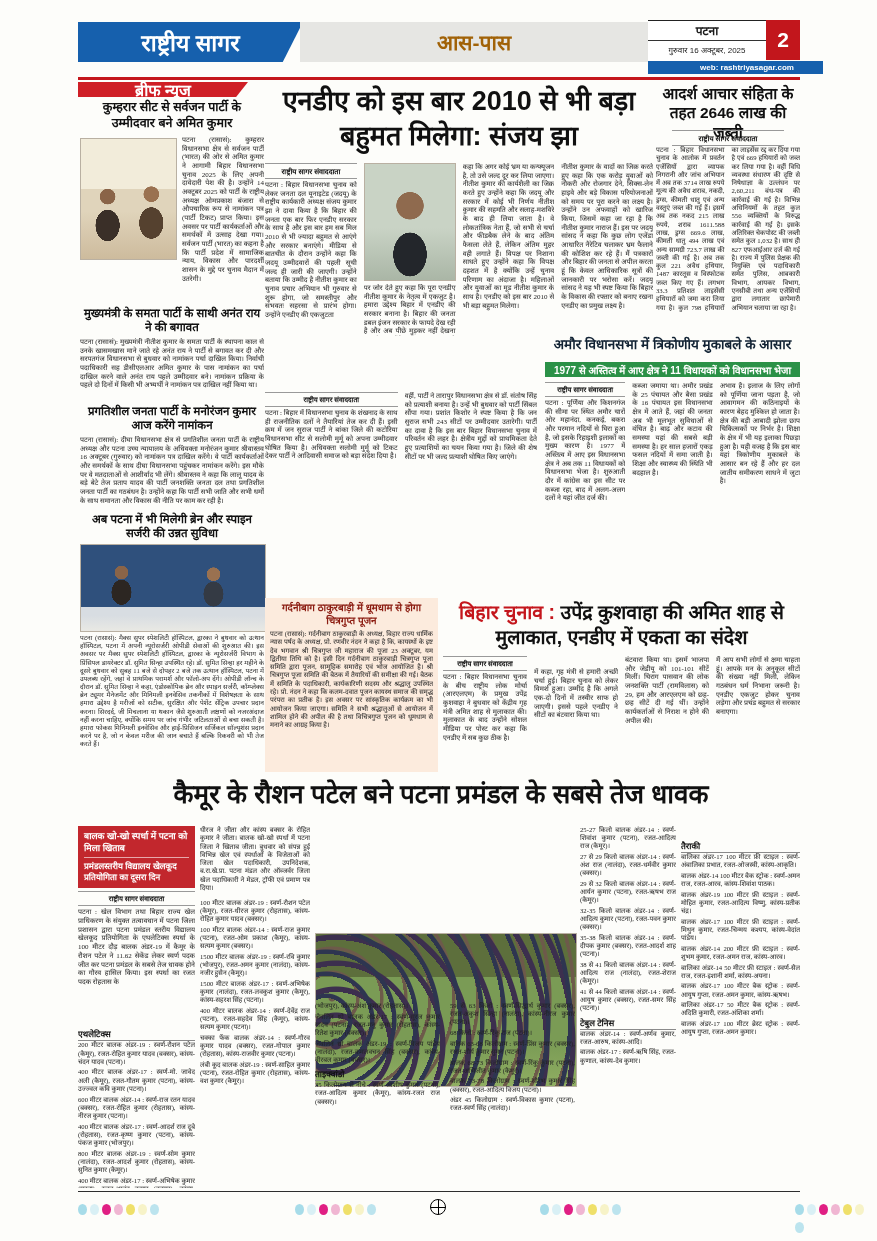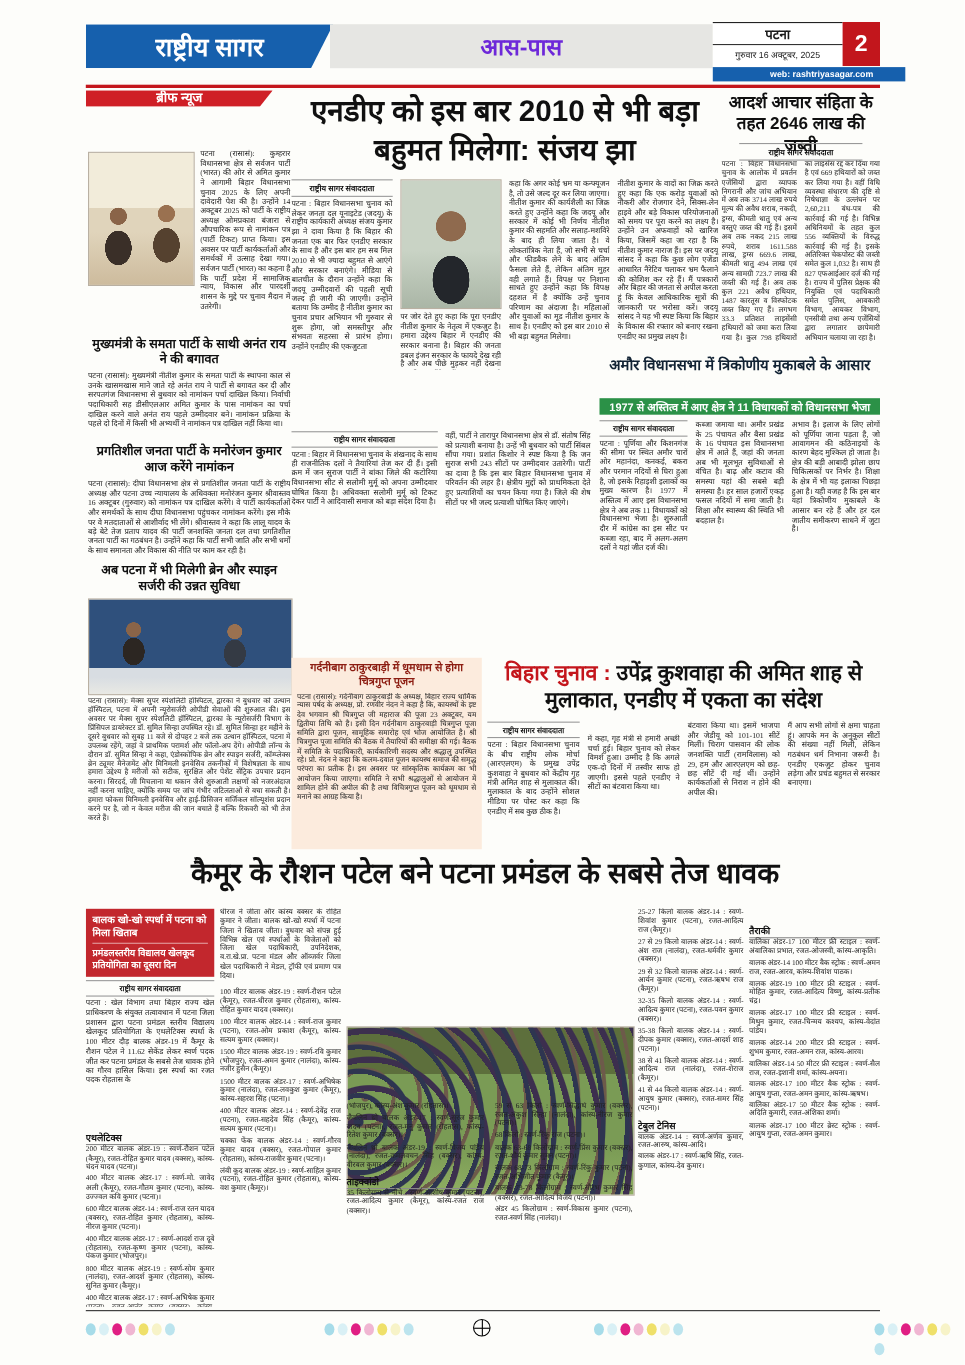--- a/index.html
+++ b/index.html
@@ -8,22 +8,22 @@
   .abs{position:absolute;}
   .hl{font-weight:bold;color:#101010;line-height:1.25;}
   .center{text-align:center;}
   .body-text{font-family:"Liberation Serif",serif;font-size:7px;line-height:1.24;
              text-align:justify;color:#222;overflow:hidden;}
   .byline{font-size:7.2px;font-weight:bold;text-align:center;padding:2px 0;margin-bottom:2px;
           border-top:0.5px solid #999;border-bottom:0.5px solid #999;color:#111;}
   .cols{display:flex;gap:7px;}
   .col{flex:1;min-width:0;}
   .photo{position:relative;overflow:hidden;border:0.5px solid #b9b0a2;}
-  .ribbon{background:#cf1f26;color:#fff;font-weight:bold;font-size:12px;
-          display:flex;align-items:flex-end;justify-content:center;
+  .ribbon{background:#cf1f26;color:#fff;font-weight:bold;font-size:16px;
+          display:flex;align-items:center;justify-content:center;
           clip-path:polygon(0 0,100% 0,93% 100%,0 100%);}
   .sec-head{font-weight:bold;font-size:8.5px;color:#111;border-bottom:0.5px solid #8a8a8a;
             padding-bottom:1px;margin:4px 0 0;}
   .entry{margin:0 0 2.5px;font-family:"Liberation Serif",serif;font-size:6.7px;line-height:1.22;text-align:justify;color:#222;}
   .diamond{position:absolute;transform:rotate(45deg);}
   .dot{display:inline-block;width:9px;height:11px;border-radius:50%;margin-right:3px;vertical-align:middle;}
   .greenbar{background:#2b9147;color:#fff;font-weight:bold;font-size:10.5px;
             display:flex;align-items:center;justify-content:center;}
   .redbox{background:#c2272d;color:#fff;padding:5px 6px;}
   .redbox .t1{font-size:9px;font-weight:bold;line-height:1.3;border-bottom:0.5px solid rgba(255,255,255,.6);
@@ -43,39 +43,40 @@
               clip-path:polygon(0 0,100% 0,91% 100%,0 100%);display:flex;align-items:center;justify-content:center;">
     <span style="color:#fff;font-weight:bold;font-size:23px;">राष्ट्रीय सागर</span>
   </div>
   <span class="diamond" style="left:307px;top:30px;width:14px;height:14px;background:#1660ad;"></span>
   <span class="diamond" style="left:326px;top:42px;width:10px;height:10px;background:#5b9bd5;"></span>
   <span class="diamond" style="left:340px;top:27px;width:8px;height:8px;background:#9dc3e6;"></span>
   <span class="diamond" style="left:352px;top:40px;width:6px;height:6px;background:#bcd6ee;"></span>
   <span class="diamond" style="left:362px;top:30px;width:5px;height:5px;background:#cfe2f3;"></span>
 
   <div class="abs" style="left:300px;top:22px;width:348px;height:40px;background:#e6e6e3;display:flex;align-items:center;justify-content:center;">
-    <span style="font-weight:bold;font-size:21px;color:#6d28d9;">आस-पास</span>
+    <span style="font-weight:bold;font-size:21px;color:#a16207;">आस-पास</span>
   </div>
 
   <div class="abs" style="left:648px;top:20px;width:118px;height:40px;background:#fff;border-top:1.5px solid #222;">
     <div style="font-weight:bold;font-size:12px;text-align:center;border-bottom:1px solid #333;padding:1px 0;">पटना</div>
     <div style="font-size:8px;text-align:center;padding-top:3px;color:#222;">गुरुवार 16 अक्टूबर, 2025</div>
   </div>
   <div class="abs" style="left:766px;top:20px;width:34px;height:40px;background:#c2161c;display:flex;align-items:center;justify-content:center;">
     <span style="color:#fff;font-weight:bold;font-size:21px;">2</span>
   </div>
   <div class="abs" style="left:648px;top:61px;width:152px;height:13px;background:#1660ad;display:flex;align-items:center;justify-content:center;padding-left:23px;">
     <span style="color:#fff;font-weight:bold;font-size:8px;">web: rashtriyasagar.com</span>
   </div>
   <div class="abs" style="left:78px;top:77px;width:722px;height:2.5px;background:#c4161c;"></div>
 
   <div class="abs ribbon" style="left:78px;top:82px;width:170px;height:15px;">
     <span>ब्रीफ न्यूज</span>
   </div>
 
+  <div class="abs hl center" style="left:80px;top:100px;width:184px;font-size:12.5px;">कुम्हरार सीट से सर्वजन पार्टी के उम्मीदवार बने अमित कुमार</div>
   <div class="abs" style="left:80px;top:136px;width:184px;height:166px;overflow:hidden;">
     <div class="photo" style="float:left;width:95px;height:120px;margin:2px 5px 2px 0;
                 background:
                   radial-gradient(ellipse 20px 26px at 28% 72%, #3a2f28 60%, transparent 61%),
                   radial-gradient(ellipse 20px 26px at 74% 70%, #55412f 60%, transparent 61%),
                   radial-gradient(circle 8px at 28% 48%, #8a6448 95%, transparent),
                   radial-gradient(circle 8px at 74% 46%, #9a7150 95%, transparent),
                   linear-gradient(#f2ecda 0 42%, #e0d4bb 42% 60%, #cdbb9d 100%);"></div>
     <div class="body-text" style="height:164px;">पटना (रासासं): कुम्हरार विधानसभा क्षेत्र से सर्वजन पार्टी (भारत) की ओर से अमित कुमार ने आगामी बिहार विधानसभा चुनाव 2025 के लिए अपनी दावेदारी पेश की है। उन्होंने 14 अक्टूबर 2025 को पार्टी के राष्ट्रीय अध्यक्ष ओमप्रकाश बंजारा से औपचारिक रूप से नामांकन पत्र (पार्टी टिकट) प्राप्त किया। इस अवसर पर पार्टी कार्यकर्ताओं और समर्थकों में उत्साह देखा गया। सर्वजन पार्टी (भारत) का कहना है कि पार्टी प्रदेश में सामाजिक न्याय, विकास और पारदर्शी शासन के मुद्दे पर चुनाव मैदान में उतरेगी।</div>
   </div>
@@ -119,21 +120,21 @@
   <div class="abs body-text" style="left:656px;top:146px;width:144px;height:190px;column-count:2;column-gap:7px;font-size:6.7px;">पटना : बिहार विधानसभा चुनाव के आलोक में प्रवर्तन एजेंसियों द्वारा व्यापक निगरानी और जांच अभियान में अब तक 3714 लाख रुपये मूल्य की अवैध शराब, नकदी, ड्रग्स, कीमती धातु एवं अन्य वस्तुएं जब्त की गई हैं। इसमें अब तक नकद 215 लाख रुपये, शराब 1611.588 लाख, ड्रग्स 669.6 लाख, कीमती धातु 494 लाख एवं अन्य सामग्री 723.7 लाख की जब्ती की गई है। अब तक कुल 221 अवैध हथियार, 1487 कारतूस व विस्फोटक जब्त किए गए हैं। लगभग 33.3 प्रतिशत लाइसेंसी हथियारों को जमा करा लिया गया है। कुल 798 हथियारों का लाइसेंस रद्द कर दिया गया है एवं 669 हथियारों को जब्त कर लिया गया है। वहीं विधि व्यवस्था संधारण की दृष्टि से निषेधाज्ञा के उल्लंघन पर 2,60,211 बंध-पत्र की कार्रवाई की गई है। विभिन्न अधिनियमों के तहत कुल 556 व्यक्तियों के विरुद्ध कार्रवाई की गई है। इसके अतिरिक्त चेकपोस्ट की जब्ती समेत कुल 1,032 है। साथ ही 827 एफआईआर दर्ज की गई है। राज्य में पुलिस प्रेक्षक की नियुक्ति एवं पदाधिकारी समेत पुलिस, आबकारी विभाग, आयकर विभाग, एनसीबी तथा अन्य एजेंसियों द्वारा लगातार छापेमारी अभियान चलाया जा रहा है।</div>
 
   <div class="abs cols" style="left:265px;top:392px;width:272px;height:196px;">
     <div class="col">
       <div class="byline" style="font-size:6.8px;">राष्ट्रीय सागर संवाददाता</div>
       <div class="body-text" style="height:178px;">पटना : बिहार में विधानसभा चुनाव के शंखनाद के साथ ही राजनीतिक दलों ने तैयारियां तेज कर दी हैं। इसी क्रम में जन सुराज पार्टी ने बांका जिले की कटोरिया विधानसभा सीट से सलोमी मुर्मू को अपना उम्मीदवार घोषित किया है। अधिवक्ता सलोमी मुर्मू को टिकट देकर पार्टी ने आदिवासी समाज को बड़ा संदेश दिया है।</div>
     </div>
     <div class="col body-text" style="height:196px;">वहीं, पार्टी ने तारापुर विधानसभा क्षेत्र से डॉ. संतोष सिंह को प्रत्याशी बनाया है। उन्हें भी बुधवार को पार्टी सिंबल सौंपा गया। प्रशांत किशोर ने स्पष्ट किया है कि जन सुराज सभी 243 सीटों पर उम्मीदवार उतारेगी। पार्टी का दावा है कि इस बार बिहार विधानसभा चुनाव में परिवर्तन की लहर है। क्षेत्रीय मुद्दों को प्राथमिकता देते हुए प्रत्याशियों का चयन किया गया है। जिले की शेष सीटों पर भी जल्द प्रत्याशी घोषित किए जाएंगे।</div>
   </div>
 
-  <div class="abs hl center" style="left:545px;top:324px;width:255px;font-size:13.5px;color:#123;">अमौर विधानसभा में त्रिकोणीय मुकाबले के आसार</div>
+  <div class="abs hl center" style="left:545px;top:337px;width:255px;font-size:13.5px;color:#123;">अमौर विधानसभा में त्रिकोणीय मुकाबले के आसार</div>
   <div class="abs greenbar" style="left:545px;top:362px;width:255px;height:15px;">
     <span style="font-size:10px;">1977 से अस्तित्व में आए क्षेत्र ने 11 विधायकों को विधानसभा भेजा</span>
   </div>
   <div class="abs cols" style="left:545px;top:382px;width:255px;height:206px;">
     <div class="col">
       <div class="byline" style="font-size:6.8px;">राष्ट्रीय सागर संवाददाता</div>
       <div class="body-text" style="height:188px;">पटना : पूर्णिया और किशनगंज की सीमा पर स्थित अमौर चारों ओर महानंदा, कनकई, बकरा और परमान नदियों से घिरा हुआ है, जो इसके रिहाइशी इलाकों का मुख्य कारण है। 1977 में अस्तित्व में आए इस विधानसभा क्षेत्र ने अब तक 11 विधायकों को विधानसभा भेजा है। शुरुआती दौर में कांग्रेस का इस सीट पर कब्जा रहा, बाद में अलग-अलग दलों ने यहां जीत दर्ज की।</div>
     </div>
     <div class="col body-text" style="height:206px;">कब्जा जमाया था। अमौर प्रखंड के 25 पंचायत और बैसा प्रखंड के 16 पंचायत इस विधानसभा क्षेत्र में आते हैं, जहां की जनता अब भी मूलभूत सुविधाओं से वंचित है। बाढ़ और कटाव की समस्या यहां की सबसे बड़ी समस्या है। हर साल हजारों एकड़ फसल नदियों में समा जाती है। शिक्षा और स्वास्थ्य की स्थिति भी बदहाल है।</div>
     <div class="col body-text" style="height:206px;">अभाव है। इलाज के लिए लोगों को पूर्णिया जाना पड़ता है, जो आवागमन की कठिनाइयों के कारण बेहद मुश्किल हो जाता है। क्षेत्र की बड़ी आबादी झोला छाप चिकित्सकों पर निर्भर है। शिक्षा के क्षेत्र में भी यह इलाका पिछड़ा हुआ है। यही वजह है कि इस बार यहां त्रिकोणीय मुकाबले के आसार बन रहे हैं और हर दल जातीय समीकरण साधने में जुटा है।</div>

